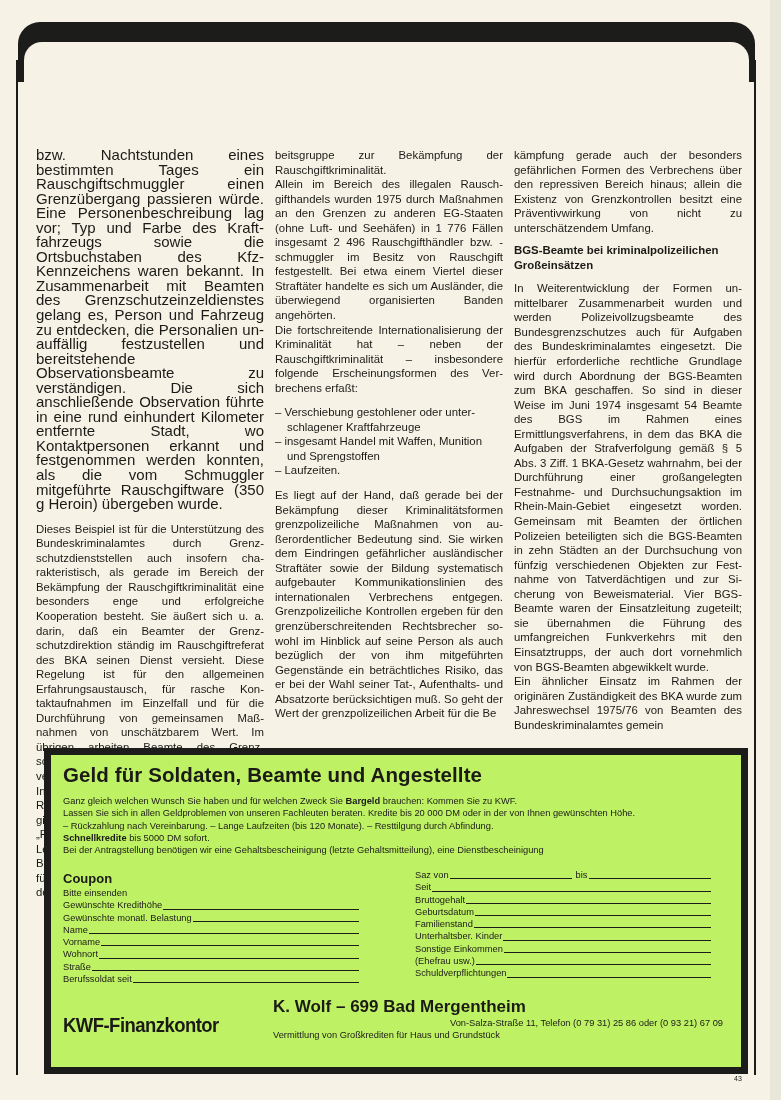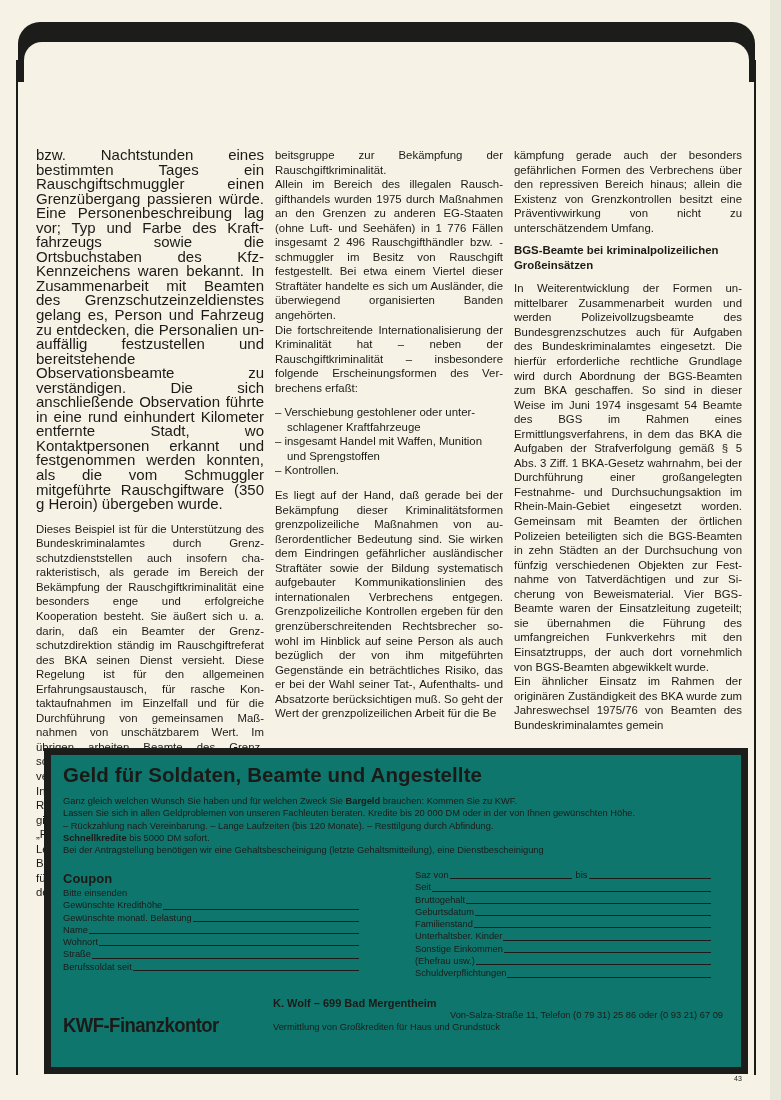--- a/index.html
+++ b/index.html
@@ -44,21 +44,21 @@
   .col1 .p2 { margin-top: 10px; }
   .col2 { left: 239px; }
   .col3 { left: 478px; }
   .col ul { list-style: none; margin: 10px 0 10px 0; padding: 0; }
   .col li { padding-left: 12px; text-indent: -12px; text-align: left; }
   .col h3 {
     font-size: 11.4px; line-height: 15px; font-weight: bold; margin: 8px 0 8px 0; text-align: left;
   }
   .ad {
     position: absolute; left: 44px; top: 748px; width: 690px; height: 312px;
-    border: 7px solid #1c1c1a; background: #0f766e;
+    border: 7px solid #1c1c1a; background: #bef264;
   }
   .ad-title {
     position: absolute; left: 12px; top: 8px;
     font-size: 20.5px; font-weight: bold; letter-spacing: 0.1px; white-space: nowrap;
   }
   .ad-intro {
     position: absolute; left: 12px; top: 40px; width: 670px;
     font-size: 9.3px; line-height: 12.3px;
   }
   .ad-intro div { white-space: nowrap; }
@@ -85,21 +85,21 @@
   .form-sub { margin-left: 4px; margin-right: 1px; white-space: nowrap; }
   .brand {
     position: absolute; left: 12px; top: 258px;
     font-family: "Liberation Sans", sans-serif; font-weight: bold;
     font-size: 21px; letter-spacing: -0.6px; transform: scaleX(0.88); transform-origin: left;
     white-space: nowrap;
   }
   .address {
     position: absolute; left: 222px; top: 242px; width: 450px;
   }
-  .address .addr-title { font-size: 11px; font-weight: bold; white-space: nowrap; }
+  .address .addr-title { font-size: 17px; font-weight: bold; white-space: nowrap; }
   .address .addr-street { font-size: 9.3px; line-height: 12px; margin-left: 78px; white-space: nowrap; text-align: right; }
   .address .addr-note { font-size: 9.3px; line-height: 12px; white-space: nowrap; }
   .page-number {
     position: absolute; left: 734px; top: 1075px; font-size: 7px;
   }
 </style>
 </head>
 <body>
 
 <div class="page-right-strip"></div>
@@ -113,21 +113,21 @@
     <p class="p1">bzw. Nachtstunden eines bestimmten Tages ein Rauschgiftschmuggler einen Grenzüber­gang passieren würde. Eine Personenbe­schreibung lag vor; Typ und Farbe des Kraft­fahrzeugs sowie die Ortsbuchstaben des Kfz-Kennzeichens waren bekannt. In Zu­sammenarbeit mit Beamten des Grenz­schutzeinzeldienstes gelang es, Person und Fahrzeug zu entdecken, die Personalien un­auffällig festzustellen und bereitstehende Observationsbeamte zu verständigen. Die sich anschließende Observation führte in eine rund einhundert Kilometer entfernte Stadt, wo Kontaktpersonen erkannt und fest­genommen werden konnten, als die vom Schmuggler mitgeführte Rauschgiftware (350 g Heroin) übergeben wurde.</p>
     <p class="p2">Dieses Beispiel ist für die Unterstützung des Bundeskriminalamtes durch Grenz­schutzdienststellen auch insofern cha­rakteristisch, als gerade im Bereich der Bekämpfung der Rauschgiftkriminalität eine besonders enge und erfolgreiche Kooperation besteht. Sie äußert sich u. a. darin, daß ein Beamter der Grenz­schutzdirektion ständig im Rauschgift­referat des BKA seinen Dienst versieht. Diese Regelung ist für den allgemeinen Erfahrungsaustausch, für rasche Kon­taktaufnahmen im Einzelfall und für die Durchführung von gemeinsamen Maß­nahmen von unschätzbarem Wert. Im übrigen arbeiten Beamte des Grenz­schutzeinzeldienstes als Mitglieder in verschiedenen Arbeitsgruppen, die zur Intensivierung der Bekämpfung der Rauschgiftkriminalität gebildet wurden. Dies gilt für die Ständige Arbeitsgruppe „Rauschgift" der Arbeitsgemeinschaft der Leiter der Landeskriminalämter mit dem Bundeskriminalamt (AG Kripo) ebenso wie für die deutsch-französische und die deutsch-niederländische Ar­</p>
   </div>
   <div class="col col2">
     <p>beitsgruppe zur Bekämpfung der Rauschgiftkriminalität.</p>
     <p>Allein im Bereich des illegalen Rausch­gifthandels wurden 1975 durch Maß­nahmen an den Grenzen zu anderen EG-Staaten (ohne Luft- und Seehäfen) in 1 776 Fällen insgesamt 2 496 Rausch­gifthändler bzw. -schmuggler im Besitz von Rauschgift festgestellt. Bei etwa ei­nem Viertel dieser Straftäter handelte es sich um Ausländer, die überwiegend or­ganisierten Banden angehörten.</p>
     <p>Die fortschreitende Internationalisie­rung der Kriminalität hat – neben der Rauschgiftkriminalität – insbesondere folgende Erscheinungsformen des Ver­brechens erfaßt:</p>
     <ul>
       <li>– Verschiebung gestohlener oder unter­schlagener Kraftfahrzeuge</li>
       <li>– insgesamt Handel mit Waffen, Munition und Sprengstoffen</li>
-      <li>– Kontrollen.</li>
+      <li>– Laufzeiten.</li>
     </ul>
     <p>Es liegt auf der Hand, daß gerade bei der Bekämpfung dieser Kriminalitätsformen grenzpolizeiliche Maßnahmen von au­ßerordentlicher Bedeutung sind. Sie wirken dem Eindringen gefährlicher ausländischer Straftäter sowie der Bil­dung systematisch aufgebauter Kom­munikationslinien des internationalen Verbrechens entgegen. Grenzpolizeili­che Kontrollen ergeben für den grenz­überschreitenden Rechtsbrecher so­wohl im Hinblick auf seine Person als auch bezüglich der von ihm mitgeführ­ten Gegenstände ein beträchtliches Ri­siko, das er bei der Wahl seiner Tat-, Aufenthalts- und Absatzorte berück­sichtigen muß. So geht der Wert der grenzpolizeilichen Arbeit für die Be­</p>
   </div>
   <div class="col col3">
     <p>kämpfung gerade auch der besonders gefährlichen Formen des Verbrechens über den repressiven Bereich hinaus; allein die Existenz von Grenzkontrollen besitzt eine Präventivwirkung von nicht zu unterschätzendem Umfang.</p>
     <h3>BGS-Beamte bei kriminalpolizeilichen Großeinsätzen</h3>
     <p>In Weiterentwicklung der Formen un­mittelbarer Zusammenarbeit wurden und werden Polizeivollzugsbeamte des Bundesgrenzschutzes auch für Aufga­ben des Bundeskriminalamtes einge­setzt. Die hierfür erforderliche rechtli­che Grundlage wird durch Abordnung der BGS-Beamten zum BKA geschaffen. So sind in dieser Weise im Juni 1974 ins­gesamt 54 Beamte des BGS im Rahmen eines Ermittlungsverfahrens, in dem das BKA die Aufgaben der Strafverfolgung gemäß § 5 Abs. 3 Ziff. 1 BKA-Gesetz wahrnahm, bei der Durchführung einer großangelegten Festnahme- und Durchsuchungsaktion im Rhein-Main-Gebiet eingesetzt worden. Gemeinsam mit Beamten der örtlichen Polizeien be­teiligten sich die BGS-Beamten in zehn Städten an der Durchsuchung von fünf­zig verschiedenen Objekten zur Fest­nahme von Tatverdächtigen und zur Si­cherung von Beweismaterial. Vier BGS-Beamte waren der Einsatzleitung zugeteilt; sie übernahmen die Führung des umfangreichen Funkverkehrs mit den Einsatztrupps, der auch dort vor­nehmlich von BGS-Beamten abgewik­kelt wurde.</p>
     <p>Ein ähnlicher Einsatz im Rahmen der originären Zuständigkeit des BKA wurde zum Jahreswechsel 1975/76 von Beam­ten des Bundeskriminalamtes gemein­</p>
   </div>
 </div>
@@ -151,20 +151,24 @@
       </div>
     <div class="form-row">
         <span class="form-label">Gewünschte monatl. Belastung</span>
         <input class="form-line" value="" style="">
       </div>
     <div class="form-row">
         <span class="form-label">Name</span>
         <input class="form-line" value="" style="">
       </div>
     <div class="form-row">
+        <span class="form-label">Vorname</span>
+        <input class="form-line" value="" style="">
+      </div>
+    <div class="form-row">
         <span class="form-label">Wohnort</span>
         <input class="form-line" value="" style="">
       </div>
     <div class="form-row">
         <span class="form-label">Straße</span>
         <input class="form-line" value="" style="">
       </div>
     <div class="form-row">
         <span class="form-label">Berufssoldat seit</span>
         <input class="form-line" value="" style="">

